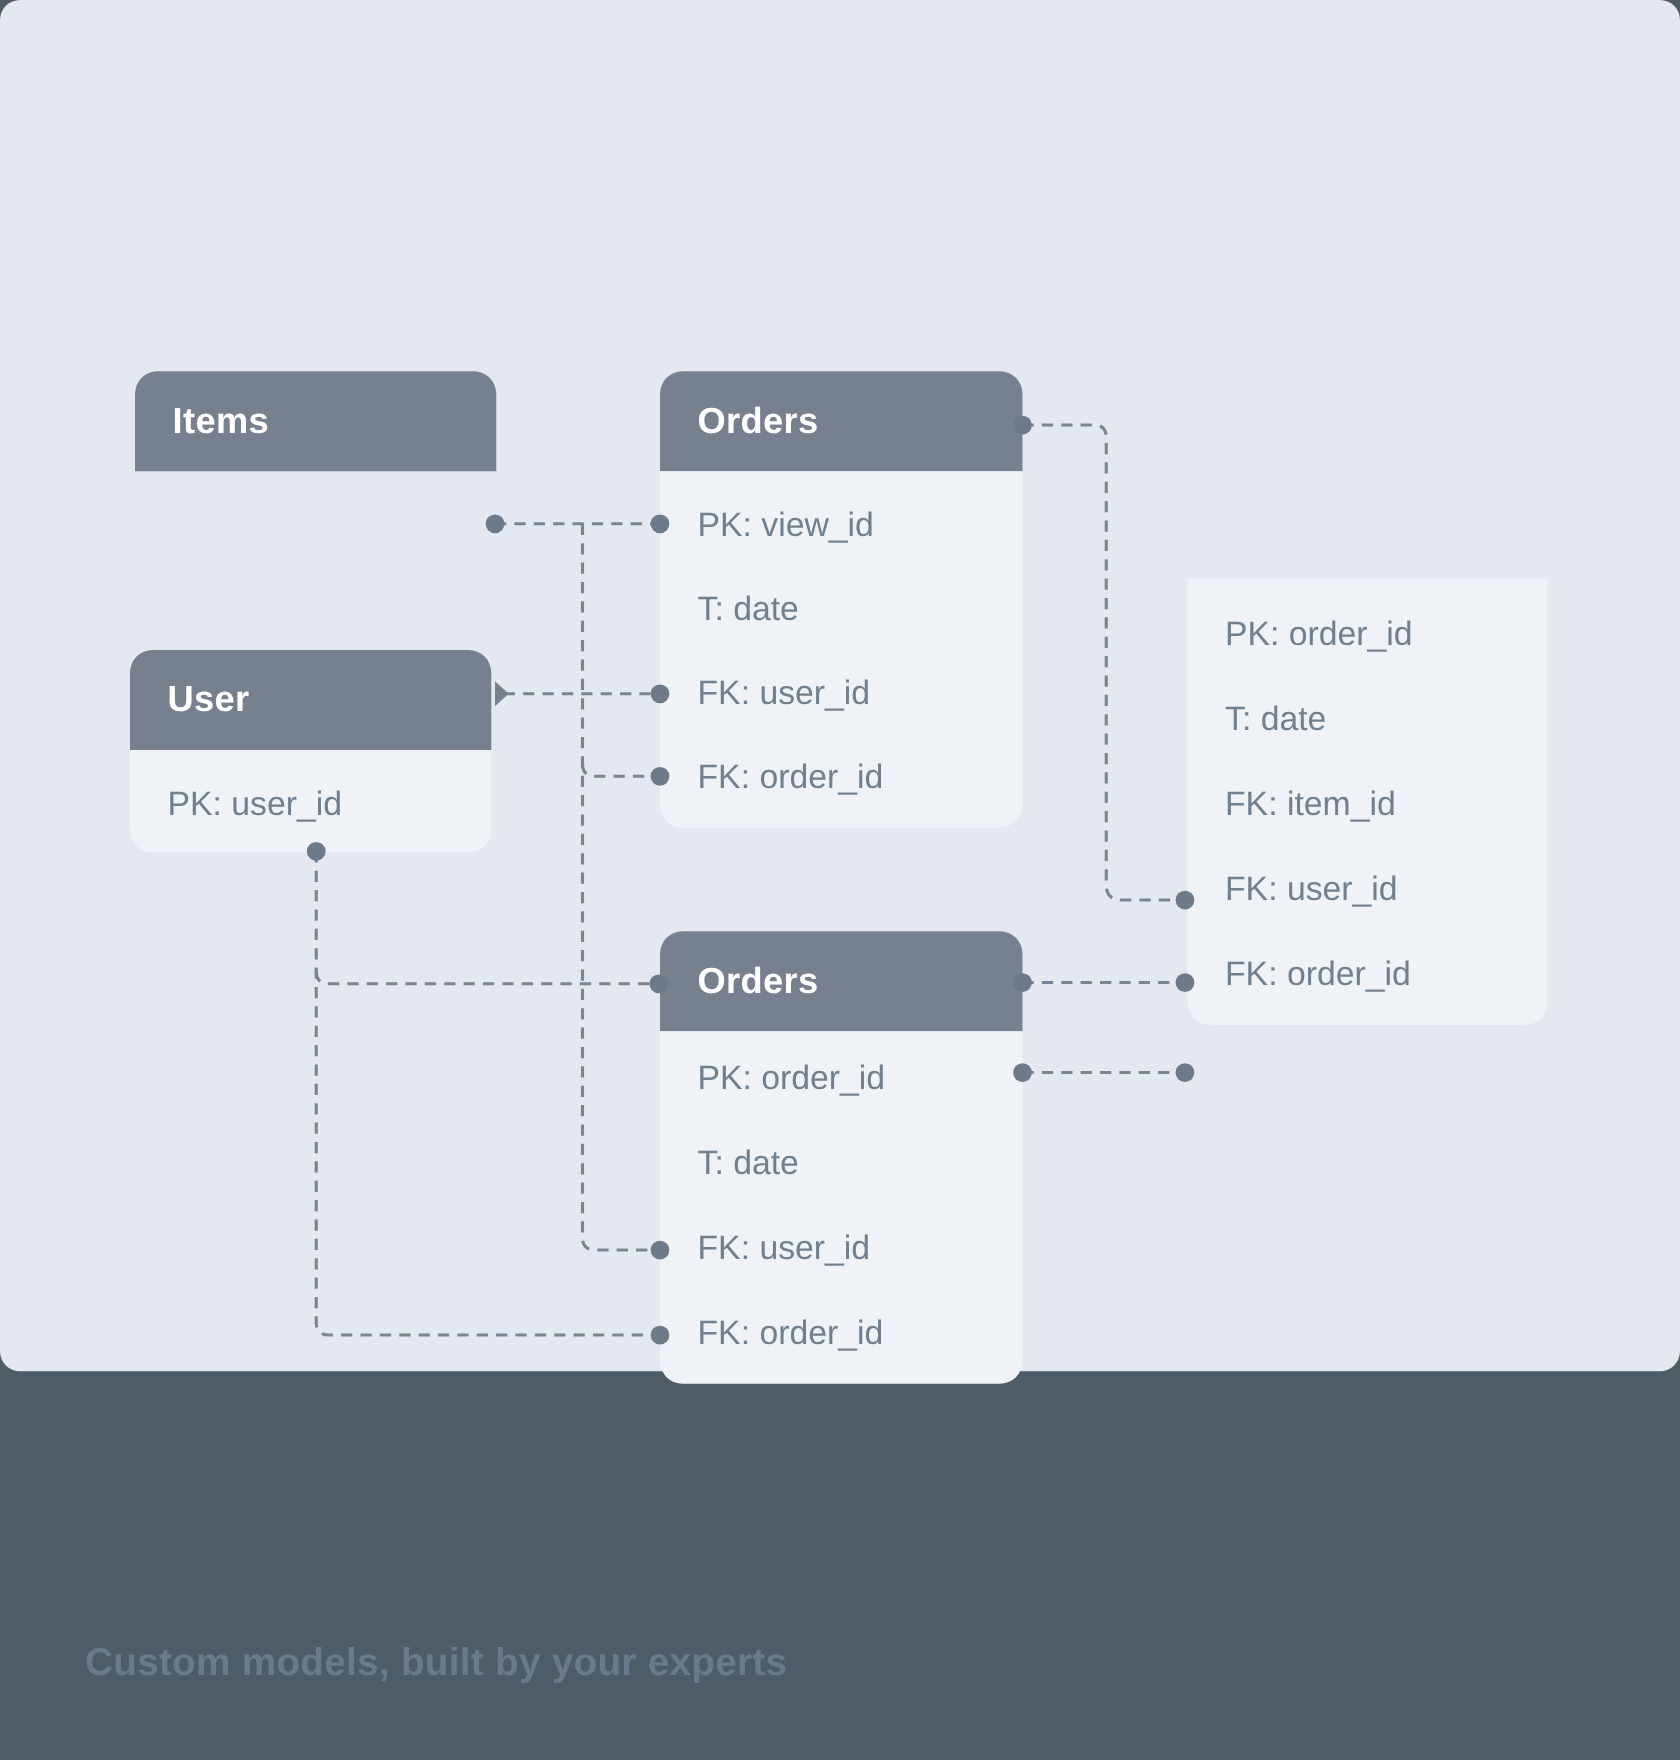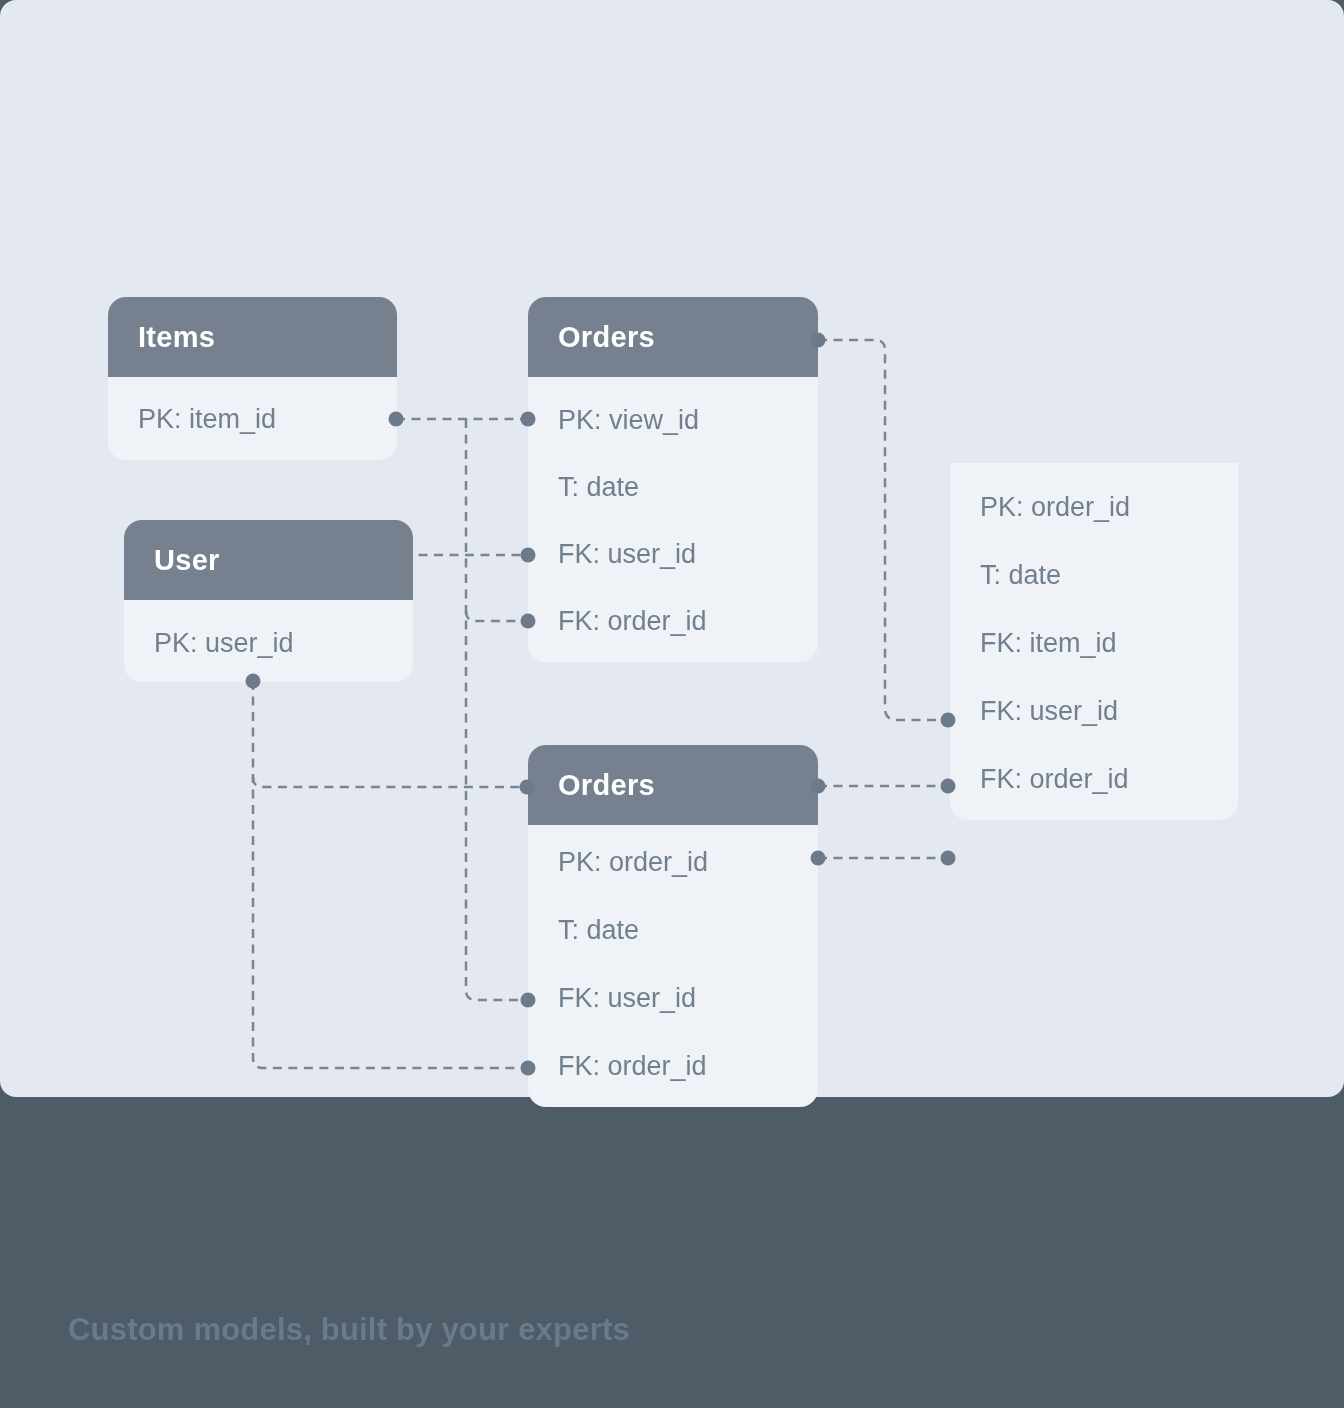--- a/index.html
+++ b/index.html
@@ -21,21 +21,21 @@
     background:#eff2f7;border-radius:0 0 18px 18px;box-sizing:border-box;
   }
   .entity .row{
     height:var(--row-h);display:flex;align-items:center;
     padding-left:30px;box-sizing:border-box;
     color:#71808f;font-size:27px;font-weight:400;
   }
 
   .t-items  {left:108px;top:297px;width:289px;}
   .t-items  .bdy{padding:8px 0 7px 0;}
-  .t-user   {left:124px;top:520px;width:289px;}
+  .t-user   {left:104px;top:520px;width:289px;}
   .t-user   .bdy{padding:9px 0 5px 0;}
   .t-views  {left:528px;top:297px;width:290px;--row-h:67px;}
   .t-views  .bdy{padding:10px 0 7px 0;}
   .t-orders {left:528px;top:745px;width:290px;}
   .t-orders .bdy{padding:3px 0 7px 0;}
   .t-returns{left:950px;top:463px;width:288px;}
   .t-returns .bdy{padding:10px 0 7px 0;}
 
   .links{position:absolute;inset:0;pointer-events:none;}
   .links path{fill:none;stroke:#7a8593;stroke-width:2.5;stroke-dasharray:9 6.5;}
@@ -49,23 +49,20 @@
 </style>
 </head>
 <body>
 
 <div class="canvas">
   <div class="card">
 
     <div class="entity t-items">
       <div class="hdr">
         <span>Items</span>
-      </div>
-      <div class="bdy">
-        <div class="row">PK: item_id</div>
       </div>
     </div>
 
     <div class="entity t-user">
       <div class="hdr">
         <span>User</span>
       </div>
       <div class="bdy">
         <div class="row">PK: user_id</div>
       </div>

